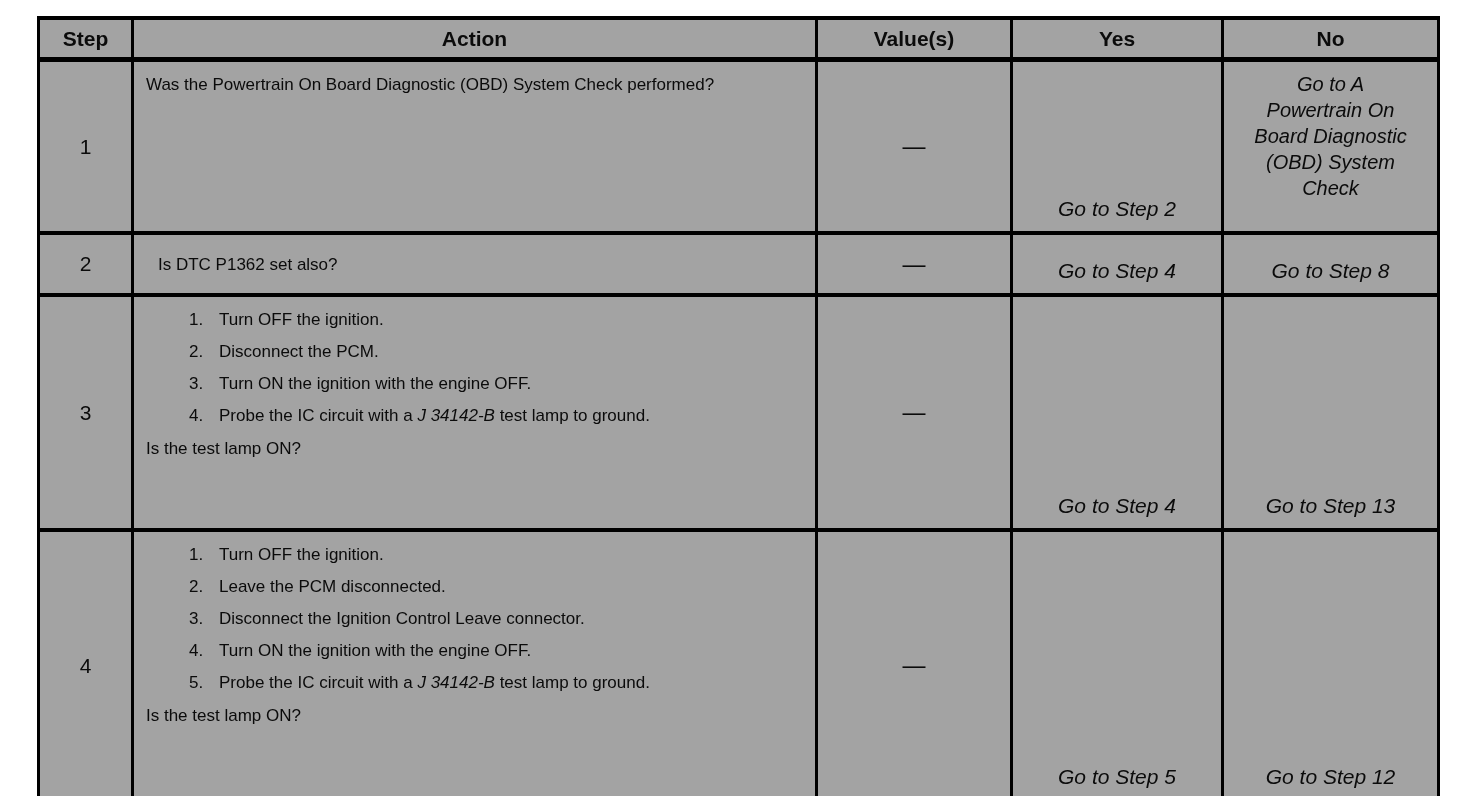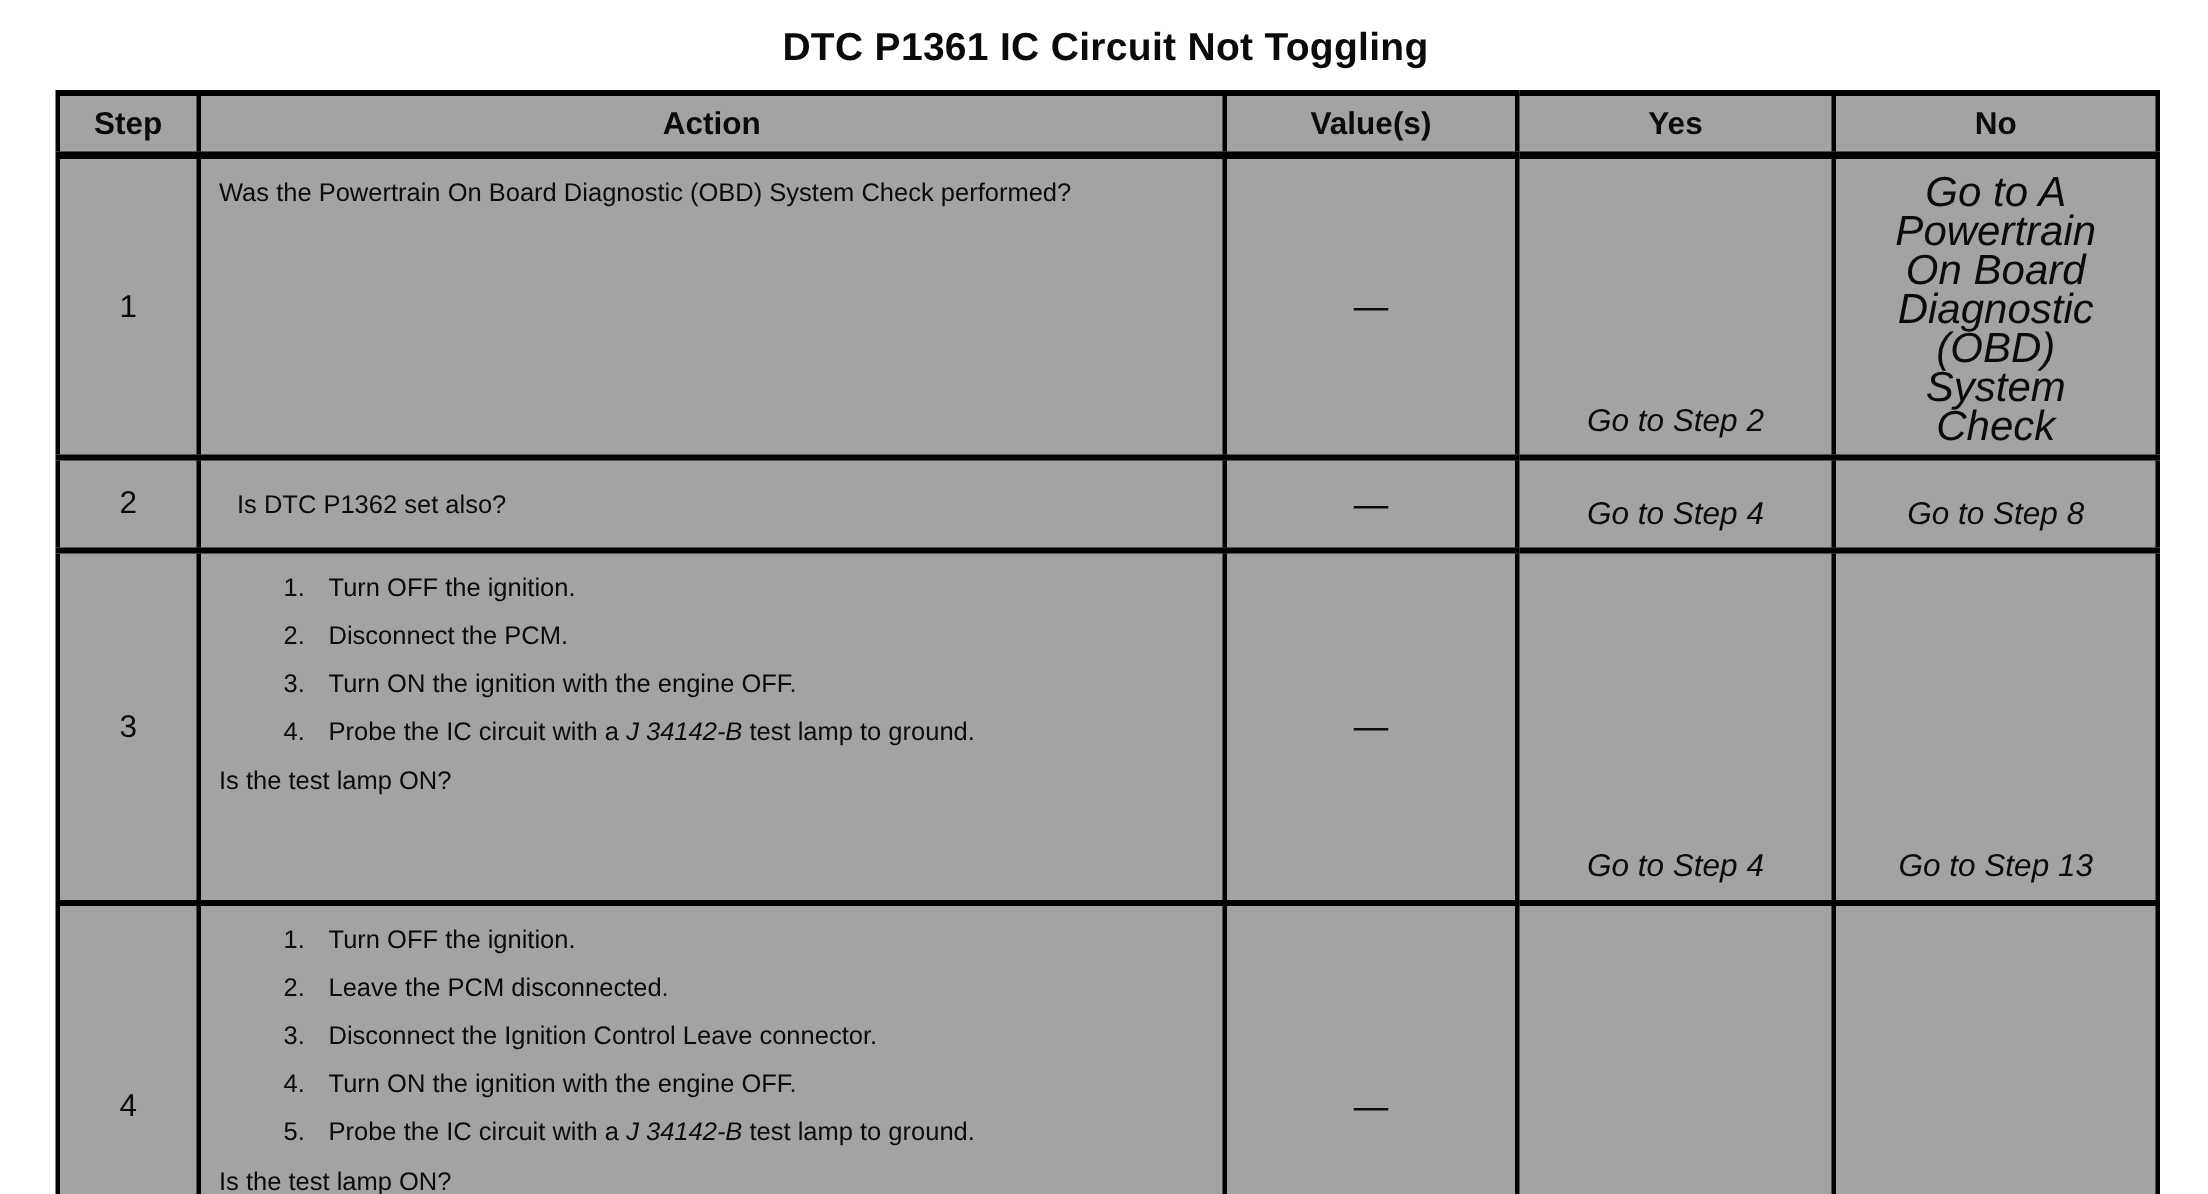--- a/index.html
+++ b/index.html
@@ -79,33 +79,32 @@
     text-align:center;
     font-style:italic;
     font-size:21px;
     line-height:26px;
     padding:6px 6px 9px 6px;
   }
   td.goto-top{
     vertical-align:top;
     text-align:center;
     font-style:italic;
-    font-size:28px;
+    font-size:20px;
     line-height:26px;
     padding:9px 4px 6px 4px;
   }
   .wrapbox{width:158px;margin:0 auto;}
   i{font-style:italic;}
 </style>
 </head>
 <body>
 
 <div class="page">
 
-  <div class="doc-title">DTC P1361 IC Circuit Not Toggling</div>
 
   <table class="diag">
     <colgroup>
       <col class="c-step">
         <col class="c-action">
         <col class="c-value">
         <col class="c-yes">
         <col class="c-no">
     </colgroup>
     <thead>

